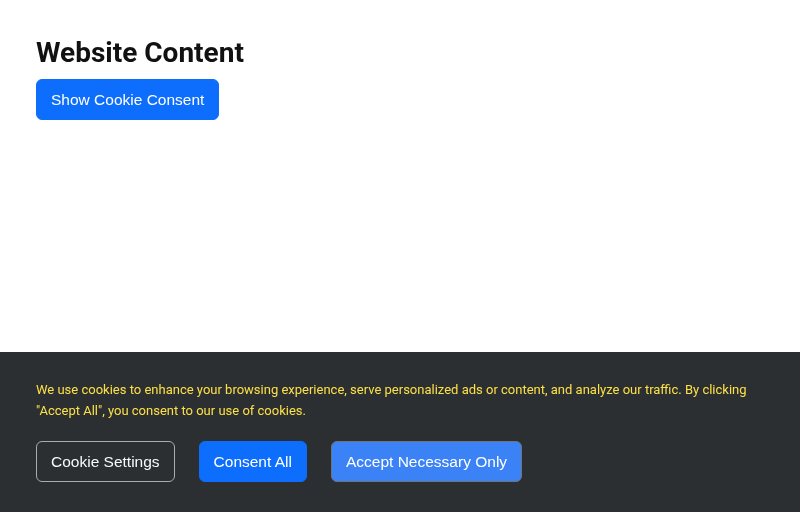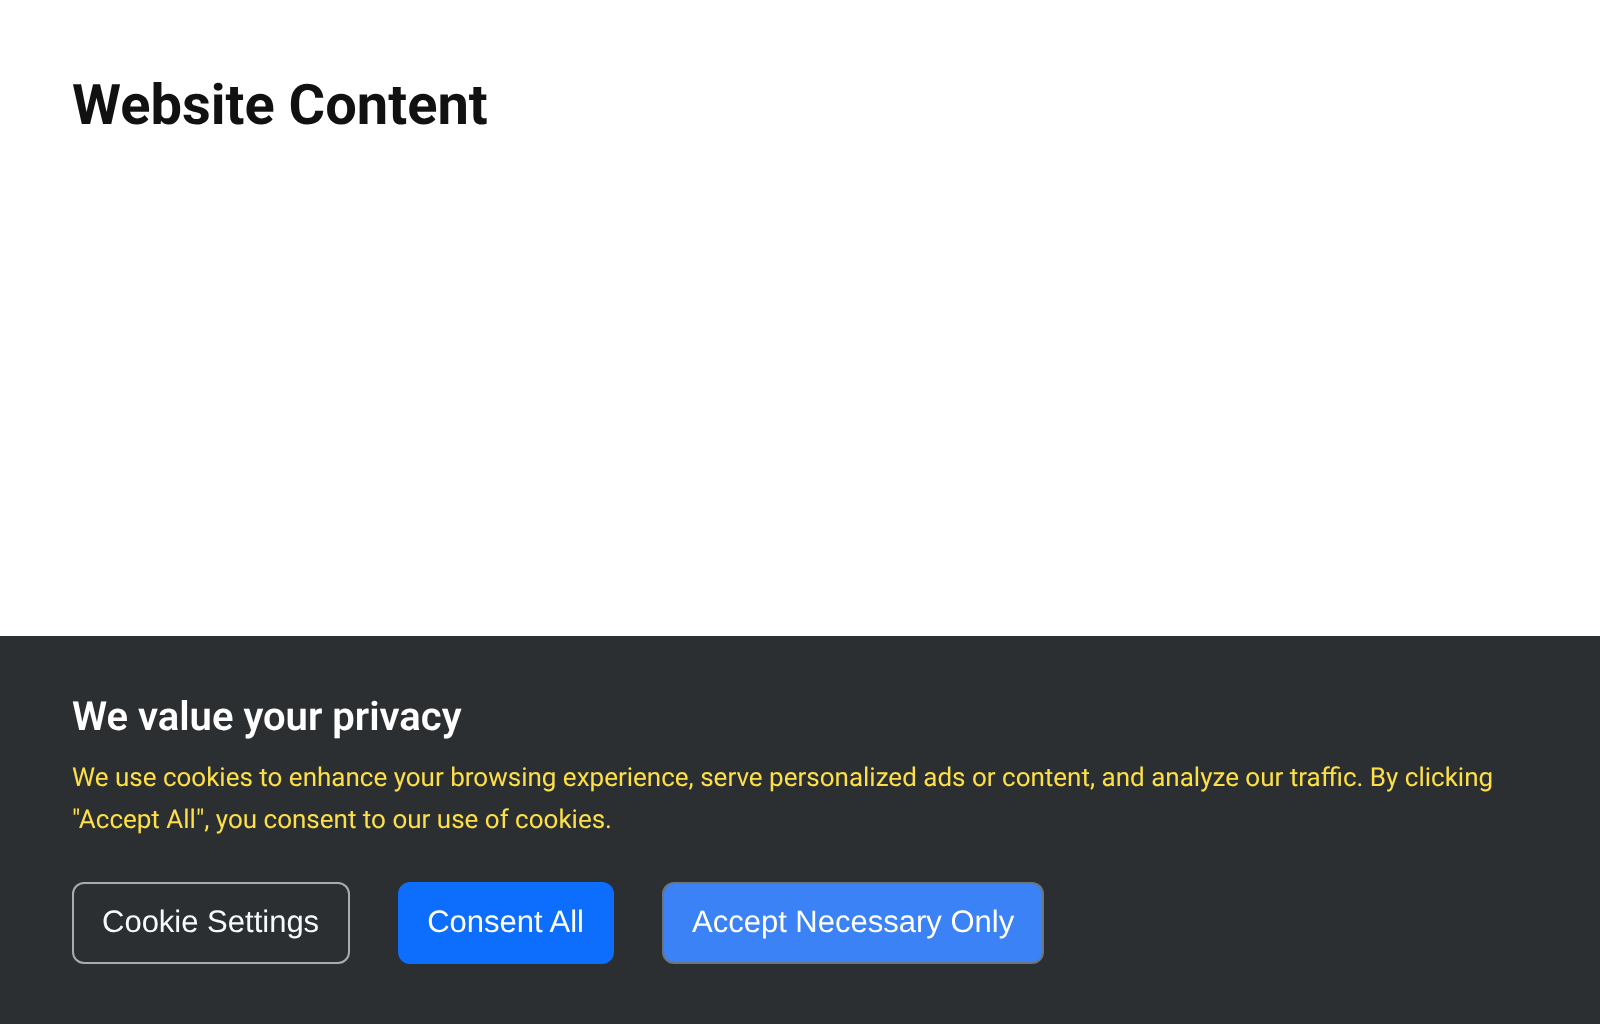--- a/index.html
+++ b/index.html
@@ -80,23 +80,23 @@
     .cookie-actions {
       display: flex;
       gap: 24px;
     }
   </style>
 </head>
 <body>
 
 <div class="main-content">
   <h1 class="page-title">Website Content</h1>
+  <button class="btn btn-primary">Show Cookie Consent</button>
 </div>
 
 <div class="cookie-banner">
-  <h2 class="cookie-title">We value your privacy</h2>
   <p class="cookie-text">We use cookies to enhance your browsing experience, serve personalized ads or content, and analyze our traffic. By clicking "Accept All", you consent to our use of cookies.</p>
   <div class="cookie-actions">
     <button class="btn btn-outline-light">Cookie Settings</button>
     <button class="btn btn-primary">Consent All</button>
     <button class="btn btn-secondary">Accept Necessary Only</button>
   </div>
 </div>
 
 </body></html>

